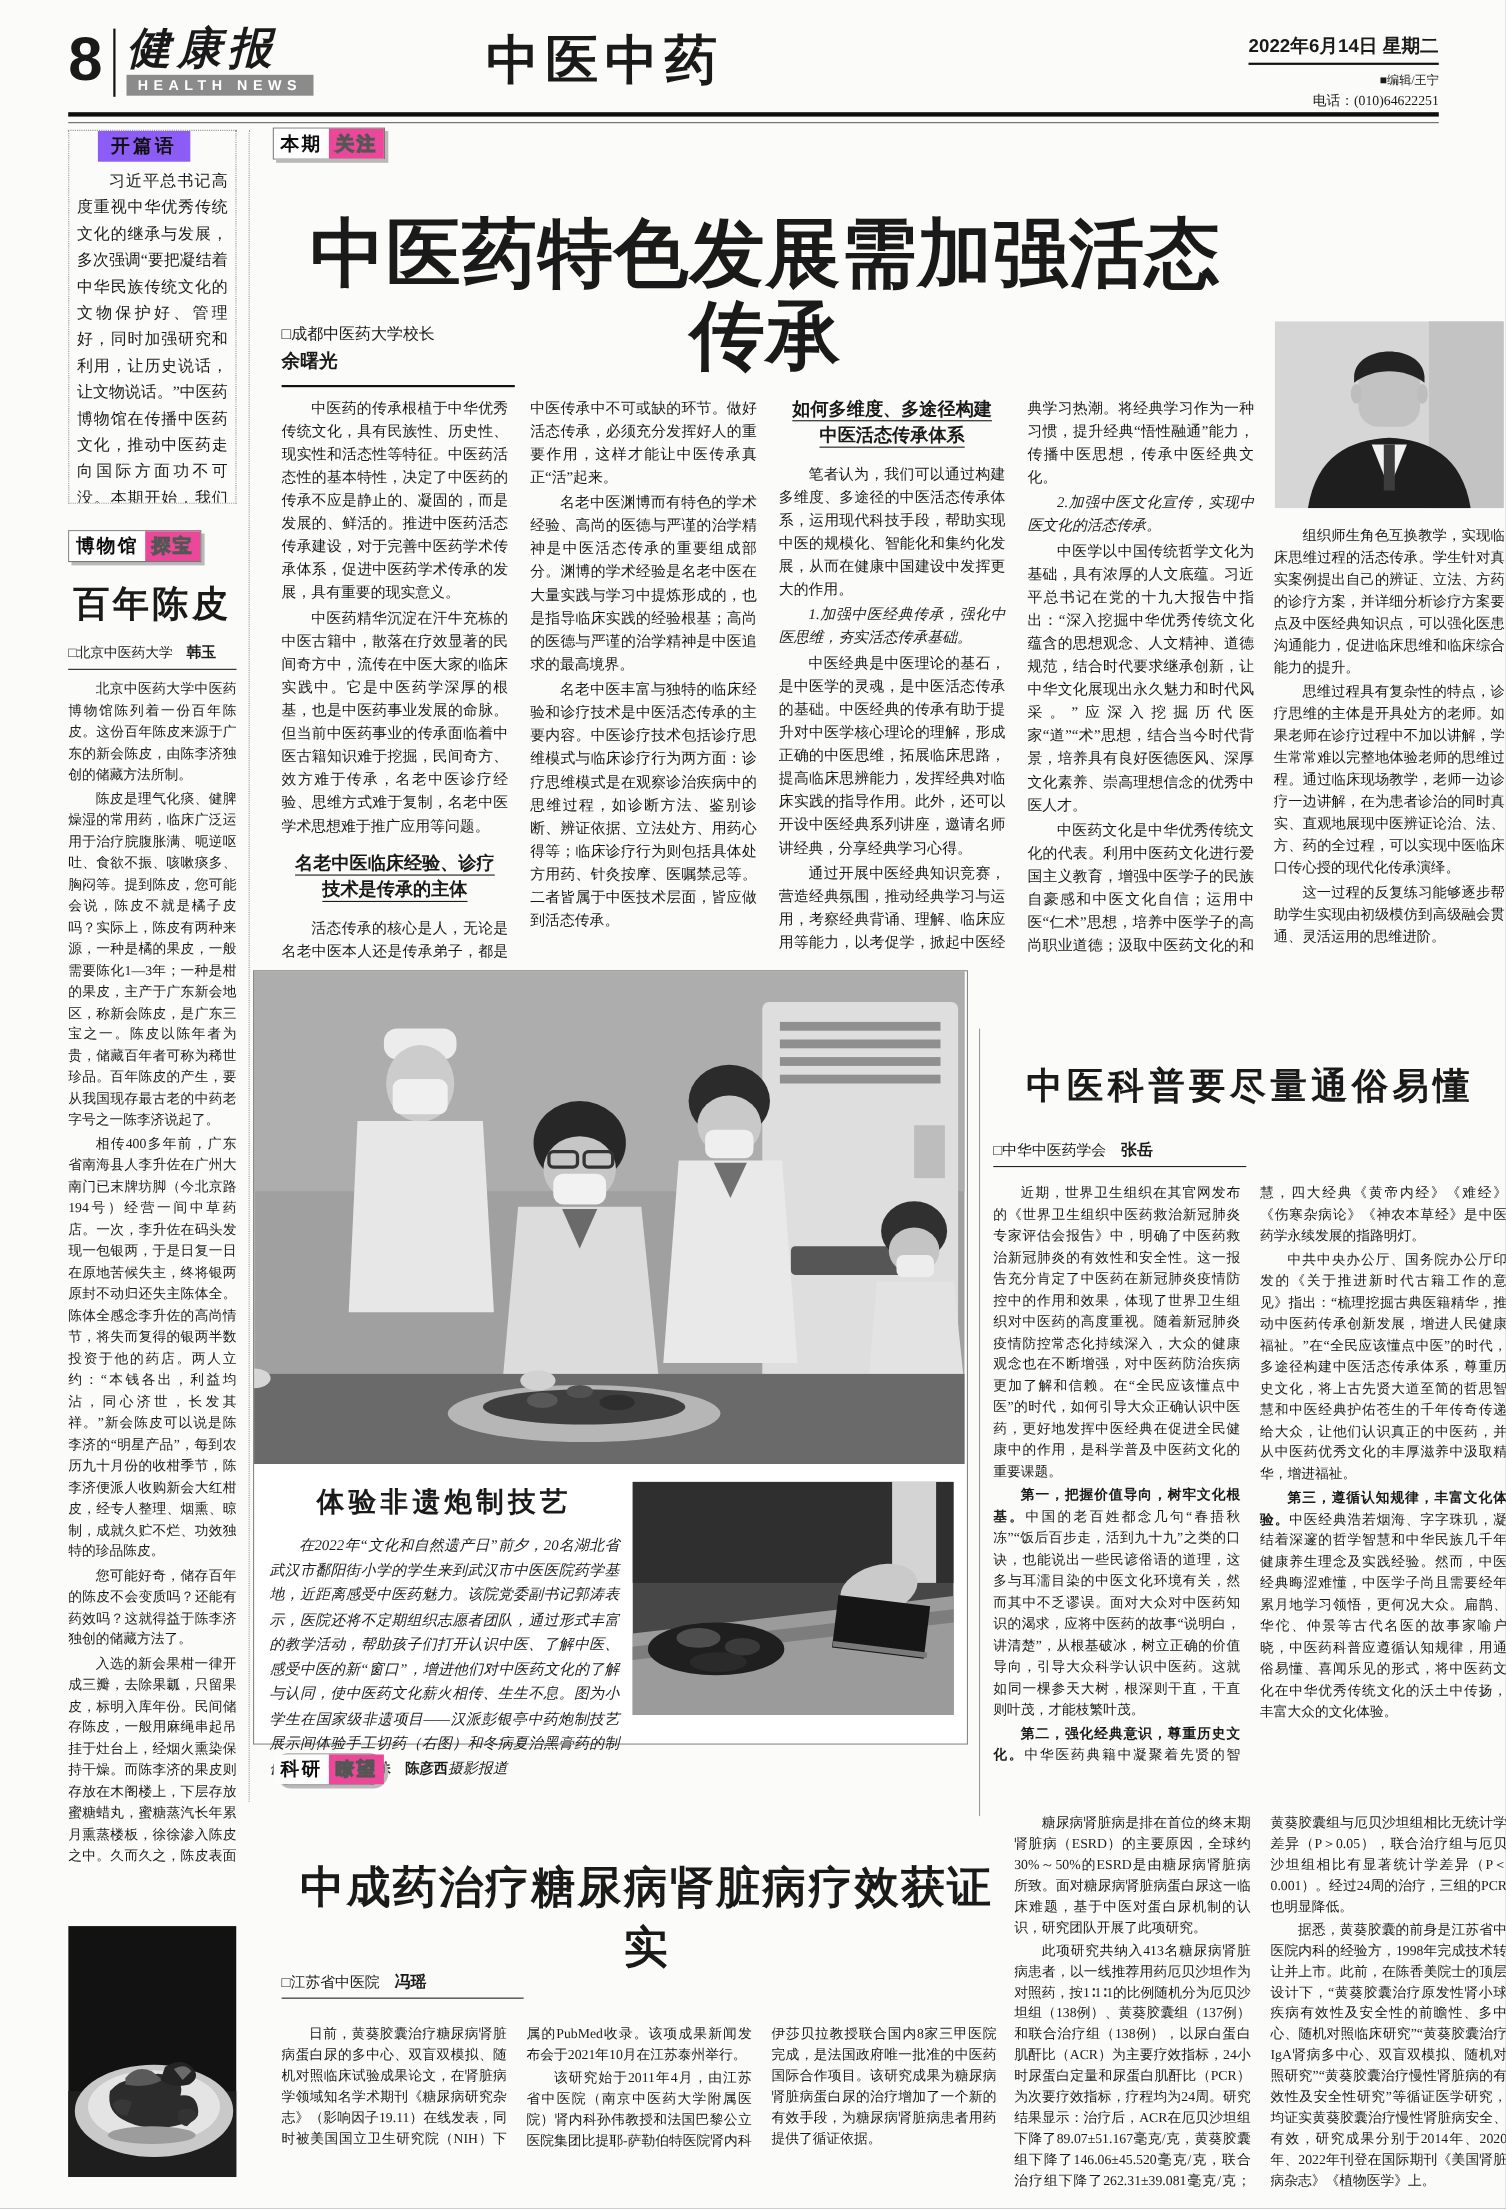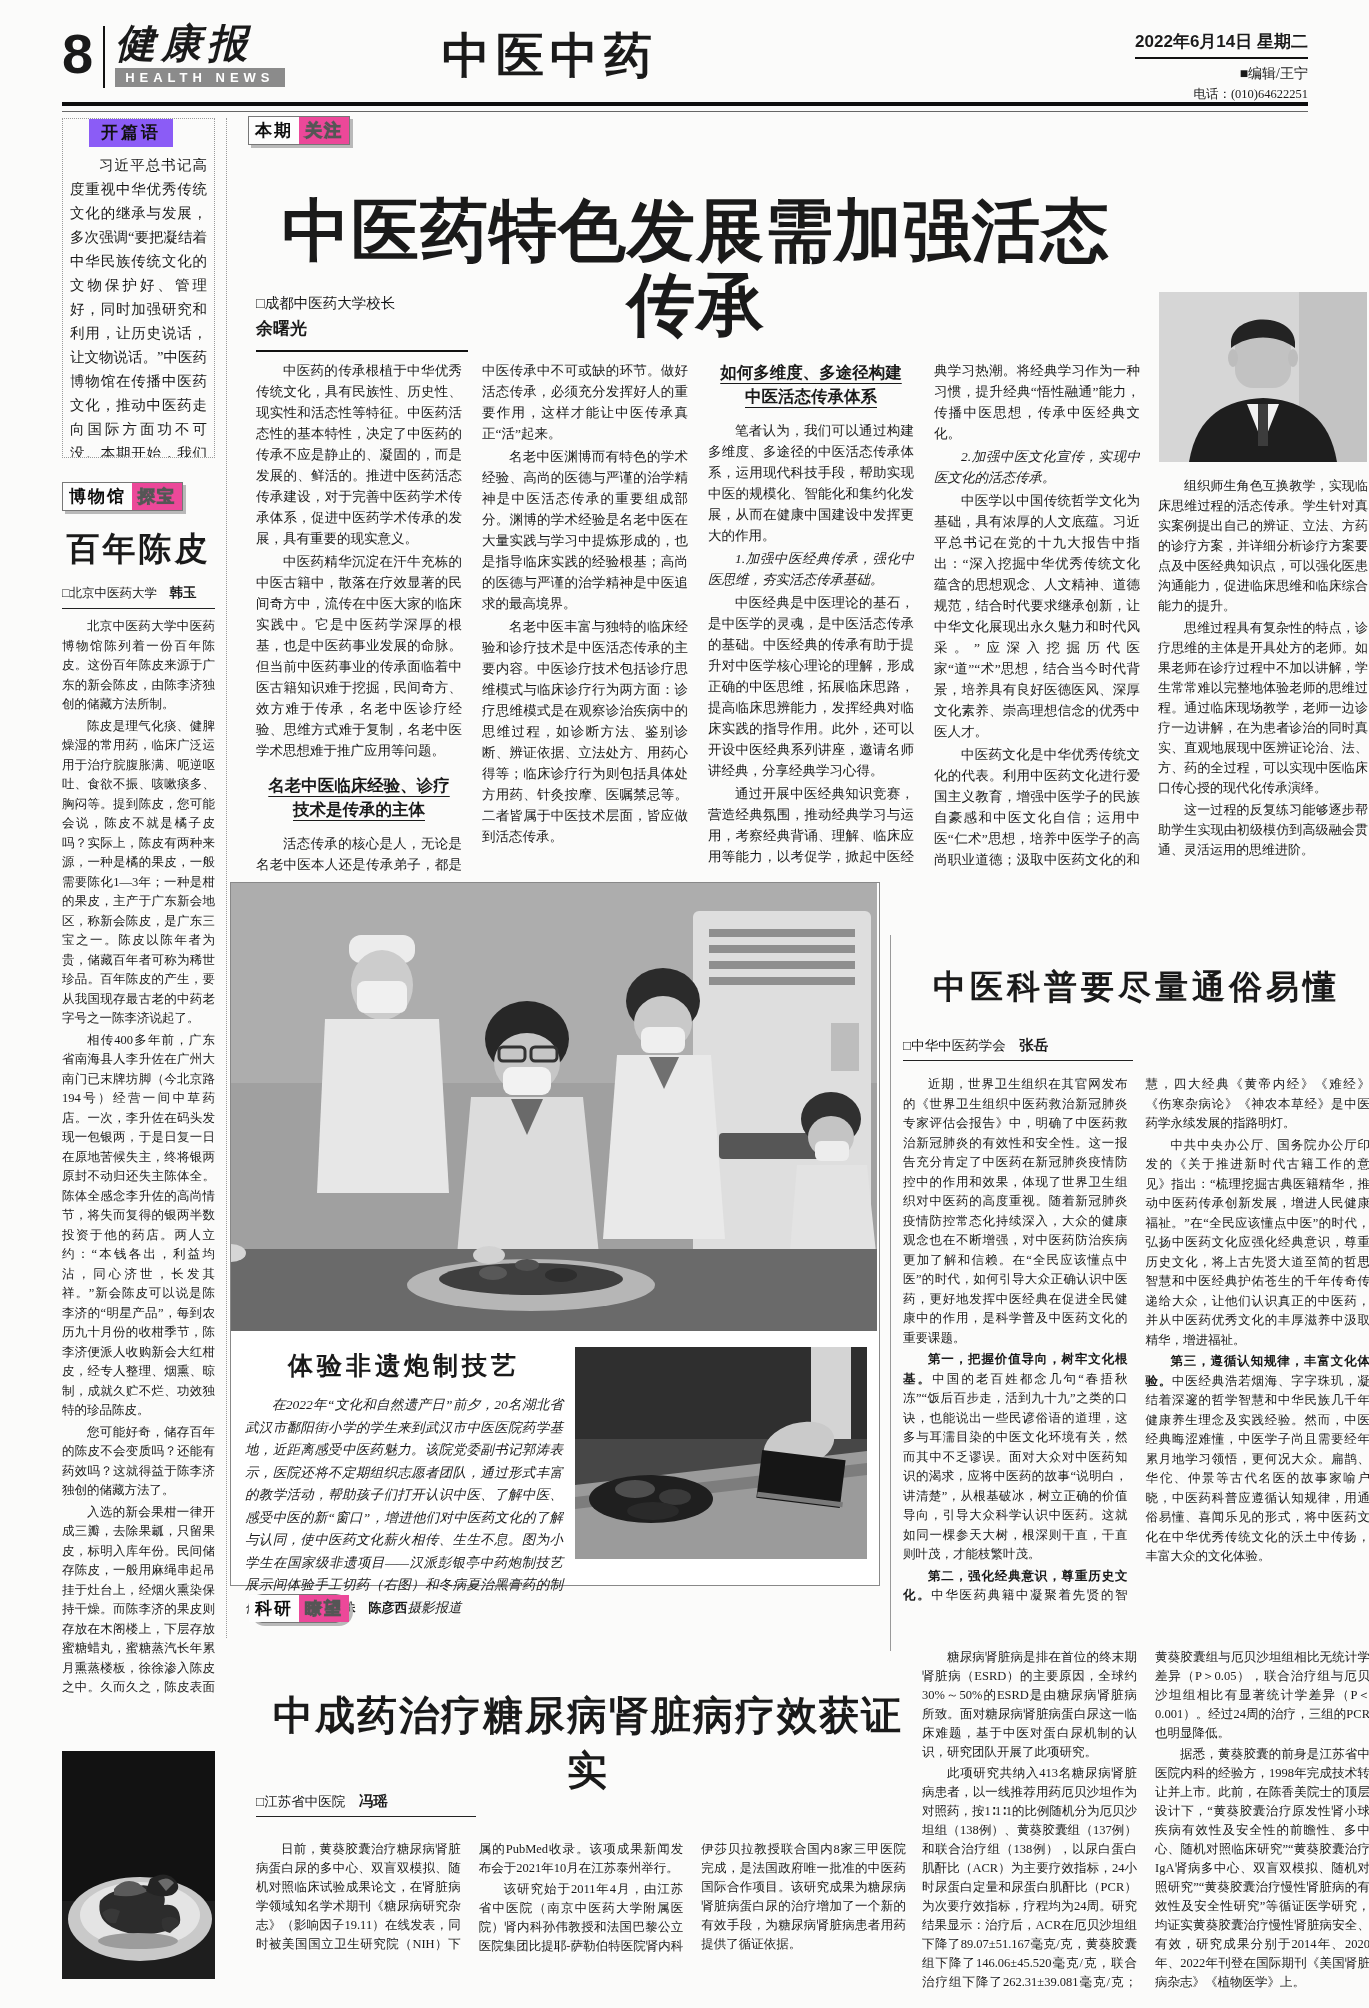--- a/index.html
+++ b/index.html
@@ -13,21 +13,21 @@
   .pageno{font-family:"Liberation Sans",sans-serif;font-weight:900;font-size:56px;line-height:60px;}
   .hdr-bar{width:2px;height:62px;background:#111;margin:2px 10px 0 10px;}
   .masthead{font-style:italic;font-weight:700;font-size:40px;line-height:40px;letter-spacing:6px;transform:skewX(-6deg);}
   .masthead-en{display:inline-block;margin-top:4px;background:#8b8b8b;color:#fff;font-family:"Liberation Sans",sans-serif;
                font-weight:700;font-size:13px;letter-spacing:5px;padding:2px 10px;}
   .hdr-center{position:absolute;left:380px;top:14px;width:480px;text-align:left;font-size:48px;line-height:52px;letter-spacing:6px;}
   .sec-light{font-weight:600;}
   .sec-bold{font-weight:900;font-family:"Liberation Sans",sans-serif;}
   .hdr-right{position:absolute;right:0;top:14px;text-align:right;}
   .hdr-date{display:inline-block;font-weight:700;font-size:17px;border-bottom:2px solid #111;padding-bottom:4px;font-family:"Liberation Sans",sans-serif;}
-  .hdr-editor{font-size:14px;margin-top:6px;}
+  .hdr-editor{font-size:11px;margin-top:6px;}
   .hdr-phone{font-size:12.5px;margin-top:3px;}
   
   .badge{display:inline-flex;align-items:stretch;border:1px solid #777;box-shadow:3px 3px 0 #b9b9b9;
          font-family:"Liberation Sans",sans-serif;font-size:17px;line-height:1;}
   .badge .b1{background:#fdfdfd;color:#0d0d0d;font-weight:900;padding:5px 6px;letter-spacing:2px;}
   .badge .b2{background:#ec4899;color:#f6f6f6;font-weight:900;padding:5px 6px;letter-spacing:2px;
              -webkit-text-stroke:1px #555;text-shadow:0 0 1px #555;}
   
   .rail{position:absolute;left:62px;top:118px;width:153px;height:1884px;}
   .rail::after{content:"";position:absolute;right:-12px;top:0;height:1520px;border-right:1px dotted #999;}
@@ -275,21 +275,21 @@
 
   <div class="scipop">
     <div class="scipop-headline">中医科普要尽量通俗易懂</div>
     <div class="scipop-byline">
       <span>□中华中医药学会</span>　<b>张岳</b>
     </div>
     <div class="scipop-cols">
       <p>近期，世界卫生组织在其官网发布的《世界卫生组织中医药救治新冠肺炎专家评估会报告》中，明确了中医药救治新冠肺炎的有效性和安全性。这一报告充分肯定了中医药在新冠肺炎疫情防控中的作用和效果，体现了世界卫生组织对中医药的高度重视。随着新冠肺炎疫情防控常态化持续深入，大众的健康观念也在不断增强，对中医药防治疾病更加了解和信赖。在“全民应该懂点中医”的时代，如何引导大众正确认识中医药，更好地发挥中医经典在促进全民健康中的作用，是科学普及中医药文化的重要课题。</p>
       <p><b class="lead">第一，把握价值导向，树牢文化根基。</b><span>中国的老百姓都念几句“春捂秋冻”“饭后百步走，活到九十九”之类的口诀，也能说出一些民谚俗语的道理，这多与耳濡目染的中医文化环境有关，然而其中不乏谬误。面对大众对中医药知识的渴求，应将中医药的故事“说明白，讲清楚”，从根基破冰，树立正确的价值导向，引导大众科学认识中医药。这就如同一棵参天大树，根深则干直，干直则叶茂，才能枝繁叶茂。</span></p>
       <p><b class="lead">第二，强化经典意识，尊重历史文化。</b><span>中华医药典籍中凝聚着先贤的智慧，四大经典《黄帝内经》《难经》《伤寒杂病论》《神农本草经》是中医药学永续发展的指路明灯。</span></p>
-      <p><span>中共中央办公厅、国务院办公厅印发的《关于推进新时代古籍工作的意见》指出：“梳理挖掘古典医籍精华，推动中医药传承创新发展，增进人民健康福祉。”在“全民应该懂点中医”的时代，弘扬中医药文化应强化经典意识，尊重历史文化，将上古先贤大道至简的哲思智慧和中医经典护佑苍生的千年传奇传递给大众，让他们认识真正的中医药，并从中医药优秀文化的丰厚滋养中汲取精华，增进福祉。</span></p>
+      <p><span>中共中央办公厅、国务院办公厅印发的《关于推进新时代古籍工作的意见》指出：“梳理挖掘古典医籍精华，推动中医药传承创新发展，增进人民健康福祉。”在“全民应该懂点中医”的时代，多途径构建中医活态传承体系，尊重历史文化，将上古先贤大道至简的哲思智慧和中医经典护佑苍生的千年传奇传递给大众，让他们认识真正的中医药，并从中医药优秀文化的丰厚滋养中汲取精华，增进福祉。</span></p>
       <p><b class="lead">第三，遵循认知规律，丰富文化体验。</b><span>中医经典浩若烟海、字字珠玑，凝结着深邃的哲学智慧和中华民族几千年健康养生理念及实践经验。然而，中医经典晦涩难懂，中医学子尚且需要经年累月地学习领悟，更何况大众。扁鹊、华佗、仲景等古代名医的故事家喻户晓，中医药科普应遵循认知规律，用通俗易懂、喜闻乐见的形式，将中医药文化在中华优秀传统文化的沃土中传扬，丰富大众的文化体验。</span></p>
     </div>
   </div>
 
   <div class="research-badge badge">
     <span class="b1">科研</span>
       <span class="b2">瞭望</span>
   </div>
 
   <div class="research">

